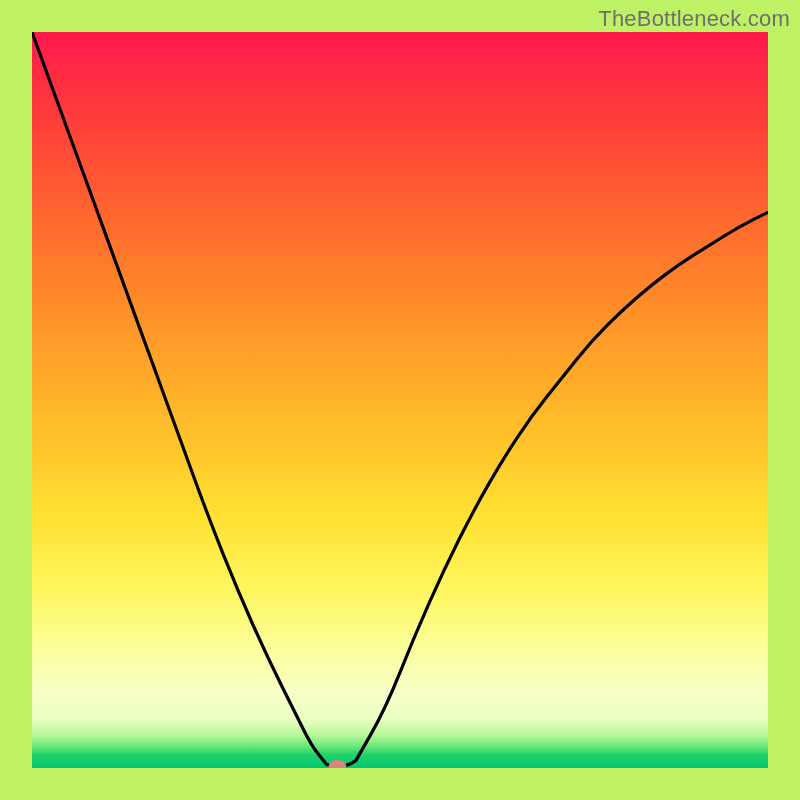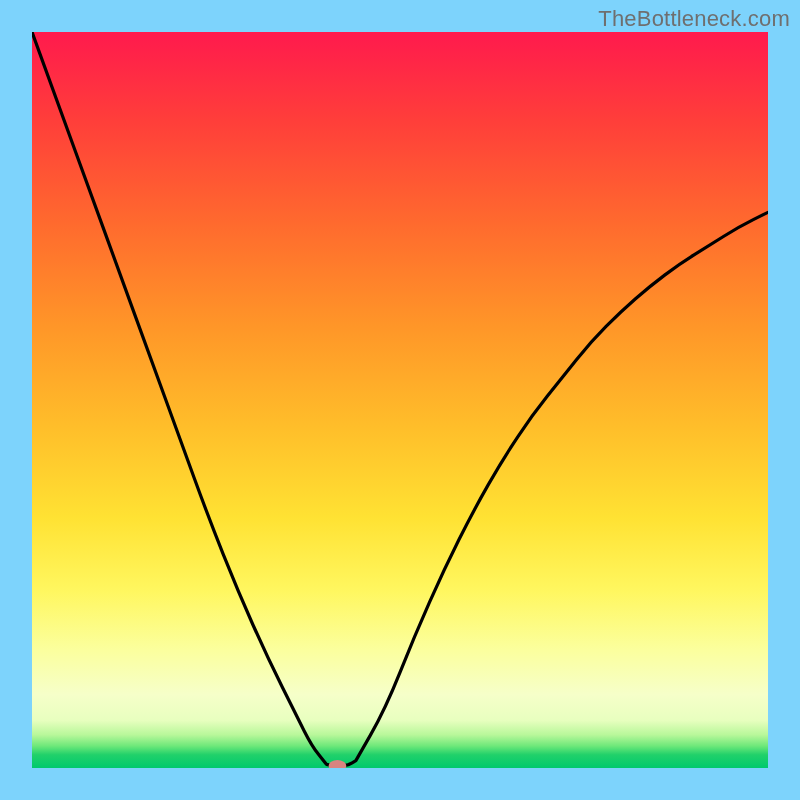--- a/index.html
+++ b/index.html
@@ -10,21 +10,21 @@
     background: #000;
     overflow: hidden;
     font-family: Arial, Helvetica, sans-serif;
   }
   .frame {
     position: absolute;
     left: 0;
     top: 0;
     width: 800px;
     height: 800px;
-    background: #7dd3fc;
+    background: #bef264;
   }
   .plot {
     position: absolute;
     left: 32px;
     top: 32px;
     width: 736px;
     height: 736px;
     
     background:
       linear-gradient(to bottom,

